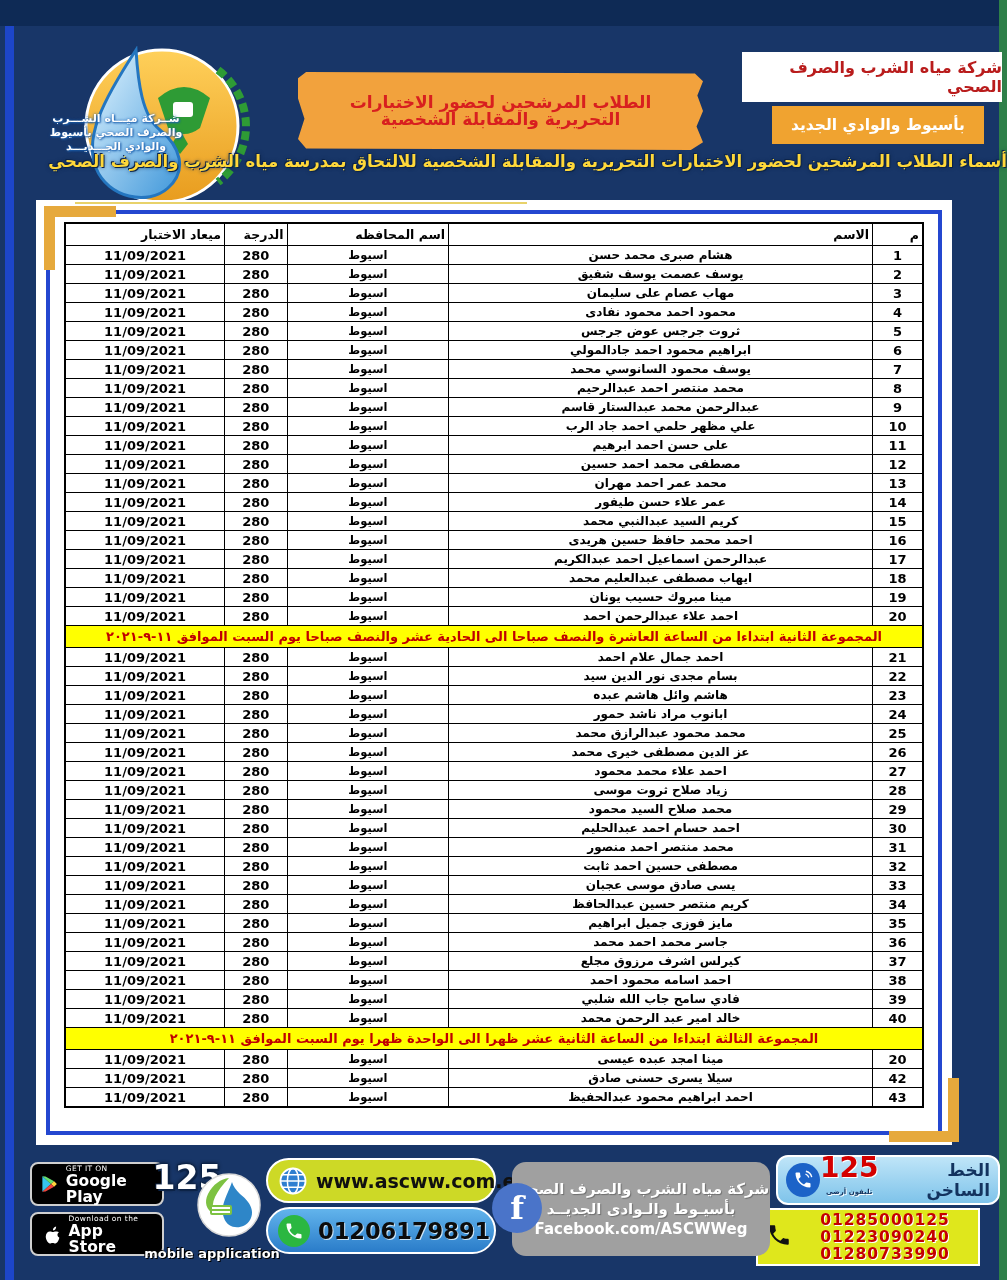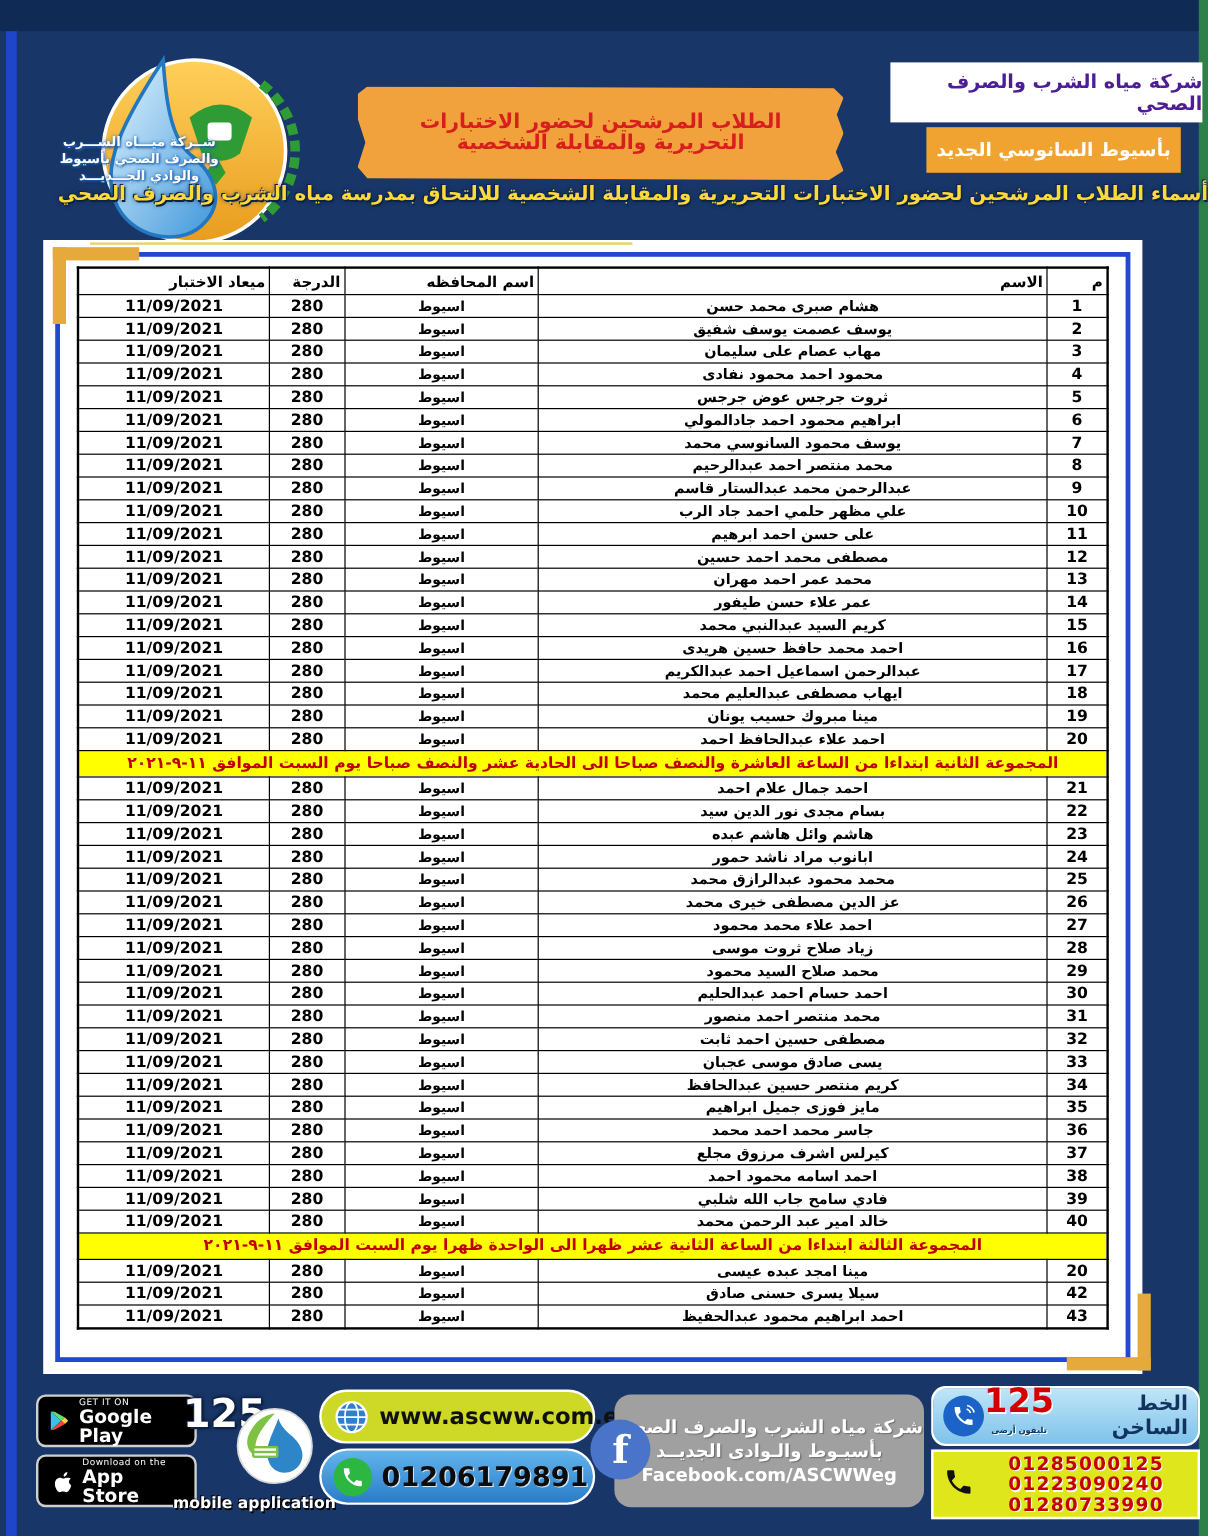--- a/index.html
+++ b/index.html
@@ -16,21 +16,21 @@
   .logo-wrap{left:40px;top:46px;width:230px;height:165px;z-index:1;}
   .logo-text{left:36px;top:112px;width:160px;z-index:2;color:#fff;font-weight:bold;
              font-size:11px;line-height:14px;text-align:center;
              text-shadow:0 0 3px #1b5fae,1px 1px 2px #1b5fae;}
   .banner{left:298px;top:72px;width:405px;height:78px;background:#f2a23d;z-index:1;
           display:flex;align-items:center;justify-content:center;padding:0 14px;box-sizing:border-box;
           clip-path:polygon(0% 8%,2% 0%,98% 2%,100% 12%,98.6% 30%,100% 50%,98.4% 70%,100% 90%,97% 100%,2% 98%,0% 86%,1.6% 60%,0% 34%);}
   .banner-text{color:#d81f1f;font-weight:bold;font-size:17px;text-align:center;line-height:17px;}
   .co-box{left:742px;top:52px;width:260px;height:50px;background:#fff;display:flex;align-items:center;
           justify-content:center;}
-  .co-box span{color:#4c1d95;font-weight:bold;font-size:16px;padding-left:33px;}
+  .co-box span{color:#b91c1c;font-weight:bold;font-size:16px;padding-left:33px;}
   .co-sub{left:772px;top:106px;width:212px;height:38px;background:#f0a330;display:flex;align-items:center;
           justify-content:center;}
   .co-sub span{color:#fff;font-weight:bold;font-size:15.5px;}
   .main-title{left:0;top:152px;width:1007px;text-align:center;z-index:3;color:#ffd83a;font-weight:bold;
               font-size:16.5px;text-shadow:1px 1px 0 #0c2347,-1px -1px 0 #0c2347,0 0 4px #0c2347;margin-left:24px;}
   .sub-line{left:75px;top:202px;width:452px;height:2px;background:#e8d26a;z-index:3;}
   .sub-title{left:505px;top:188px;width:300px;text-align:center;z-index:3;color:#ffd83a;font-weight:bold;
              font-size:15px;text-shadow:1px 1px 0 #0c2347,-1px -1px 0 #0c2347,0 0 4px #0c2347;}
 
   
@@ -79,21 +79,21 @@
            display:flex;flex-direction:column;align-items:center;justify-content:center;line-height:20px;}
   .fb-pill .a{color:#fff;font-weight:bold;font-size:15px;text-shadow:1px 1px 1px #6e6e6e;}
   .fb-pill .u{color:#fff;font-weight:bold;font-size:15px;direction:ltr;}
   .hot-pill{left:776px;top:1155px;width:224px;height:50px;background:linear-gradient(#bfe5f8,#7ec3ea);
             border:2px solid #fff;border-radius:12px;display:flex;align-items:center;justify-content:space-between;
             box-sizing:border-box;padding:0 8px;}
   .hot-label{color:#13335f;font-weight:bold;font-size:17px;}
   .hot-num{color:#d40000;font-weight:bold;font-size:28px;line-height:24px;text-align:center;direction:ltr;
            text-shadow:1px 1px 0 #fff;}
   .hot-sub{display:block;color:#13335f;font-size:7px;font-weight:bold;}
-  .nums-pill{left:776px;top:1208px;width:224px;height:58px;background:#dfe71c;border:2px solid #fff;
+  .nums-pill{left:756px;top:1208px;width:224px;height:58px;background:#dfe71c;border:2px solid #fff;
              border-radius:0;display:flex;align-items:center;gap:8px;box-sizing:border-box;padding:0 8px;direction:ltr;}
   .nums-col{display:flex;flex-direction:column;line-height:17px;flex:1;align-items:center;}
   .nums-col span{color:#c40000;font-weight:bold;font-size:15.5px;letter-spacing:1px;text-shadow:1px 1px 0 #fff;}
 </style>
 </head>
 <body>
 
 <div class="page">
 
   <div class="abs top-band"></div>
@@ -127,21 +127,21 @@
   </div>
 
   <div class="abs banner">
     <span class="banner-text">الطلاب المرشحين لحضور الاختبارات التحريرية والمقابلة الشخصية</span>
   </div>
 
   <div class="abs co-box">
     <span>شركة مياه الشرب والصرف الصحي</span>
   </div>
   <div class="abs co-sub">
-    <span>بأسيوط السانوسي الجديد</span>
+    <span>بأسيوط والوادي الجديد</span>
   </div>
 
   <div class="abs main-title">أسماء الطلاب المرشحين لحضور الاختبارات التحريرية والمقابلة الشخصية للالتحاق بمدرسة مياه الشرب والصرف الصحي</div>
   <div class="abs sub-line"></div>
 
   <div class="abs gold g-tl-h"></div>
   <div class="abs gold g-tl-v"></div>
   <div class="abs gold g-br-v"></div>
   <div class="abs gold g-br-h"></div>
 
@@ -291,21 +291,21 @@
             </tr>
             <tr class="data-row">
               <td class="cell-no">19</td>
               <td class="cell-name">مينا مبروك حسيب يونان</td>
               <td class="cell-governorate">اسيوط</td>
               <td class="cell-score">280</td>
               <td class="cell-date"><span dir="ltr">11/09/2021</span></td>
             </tr>
             <tr class="data-row">
               <td class="cell-no">20</td>
-              <td class="cell-name">احمد علاء عبدالحافظ احمد</td>
+              <td class="cell-name">احمد علاء عبدالرحمن احمد</td>
               <td class="cell-governorate">اسيوط</td>
               <td class="cell-score">280</td>
               <td class="cell-date"><span dir="ltr">11/09/2021</span></td>
             </tr>
             <tr class="group-row">
               <td colspan="5">المجموعة الثانية ابتداءا من الساعة العاشرة والنصف صباحا الى الحادية عشر والنصف صباحا يوم السبت الموافق ١١-٩-٢٠٢١</td>
             </tr>
             <tr class="data-row">
               <td class="cell-no">21</td>
               <td class="cell-name">احمد جمال علام احمد</td>

